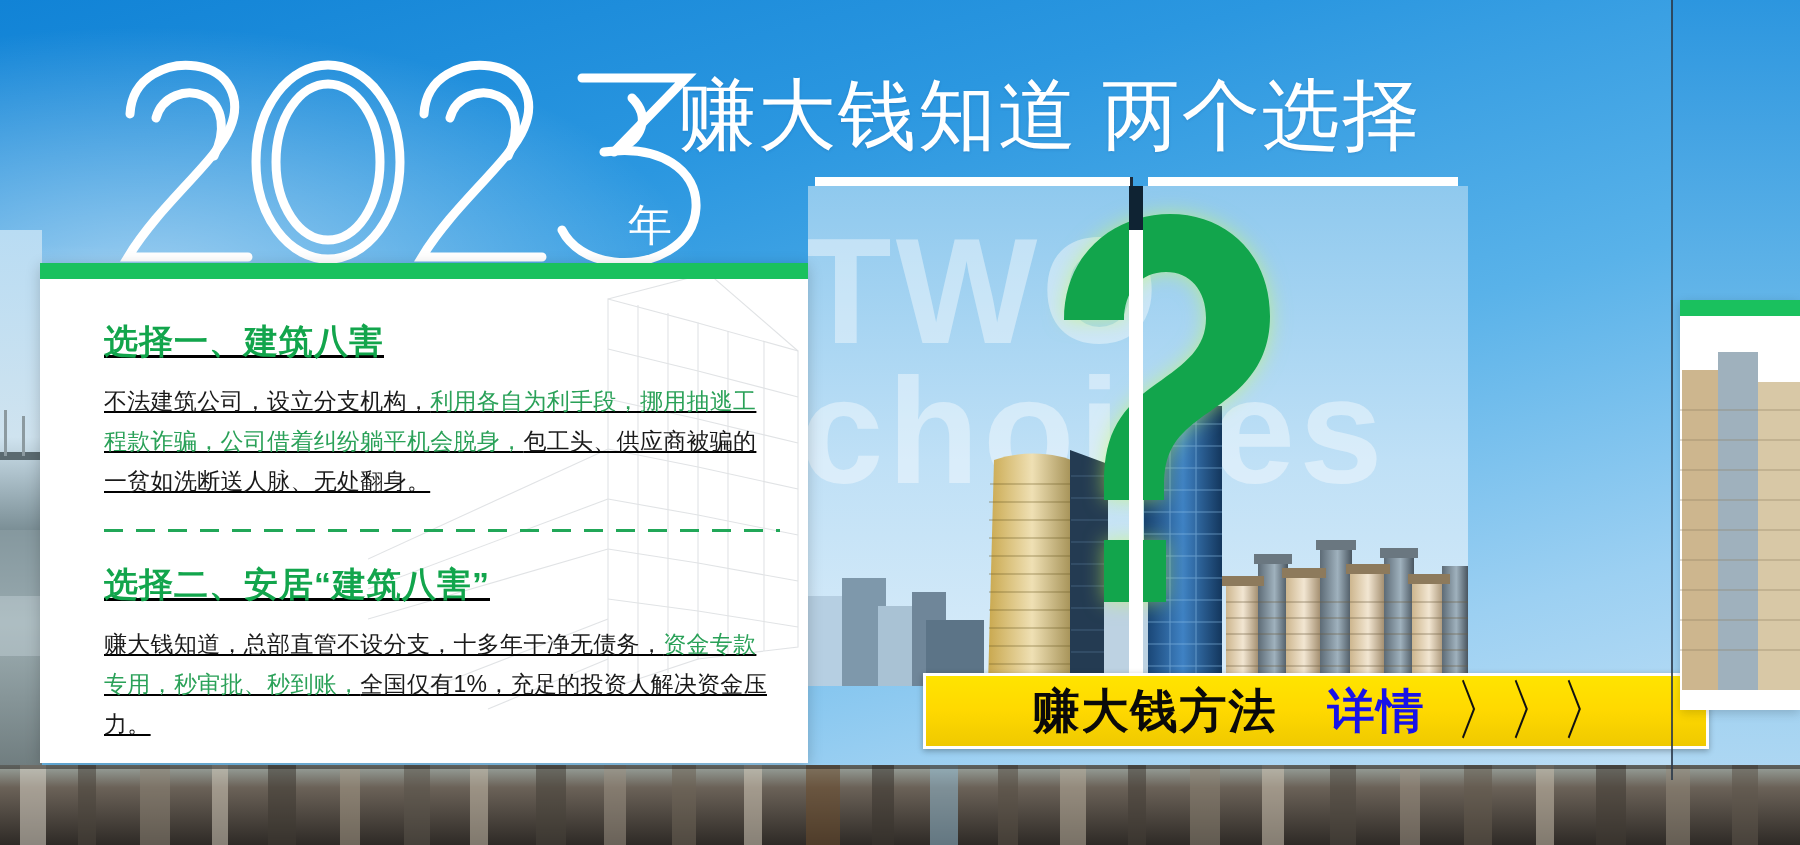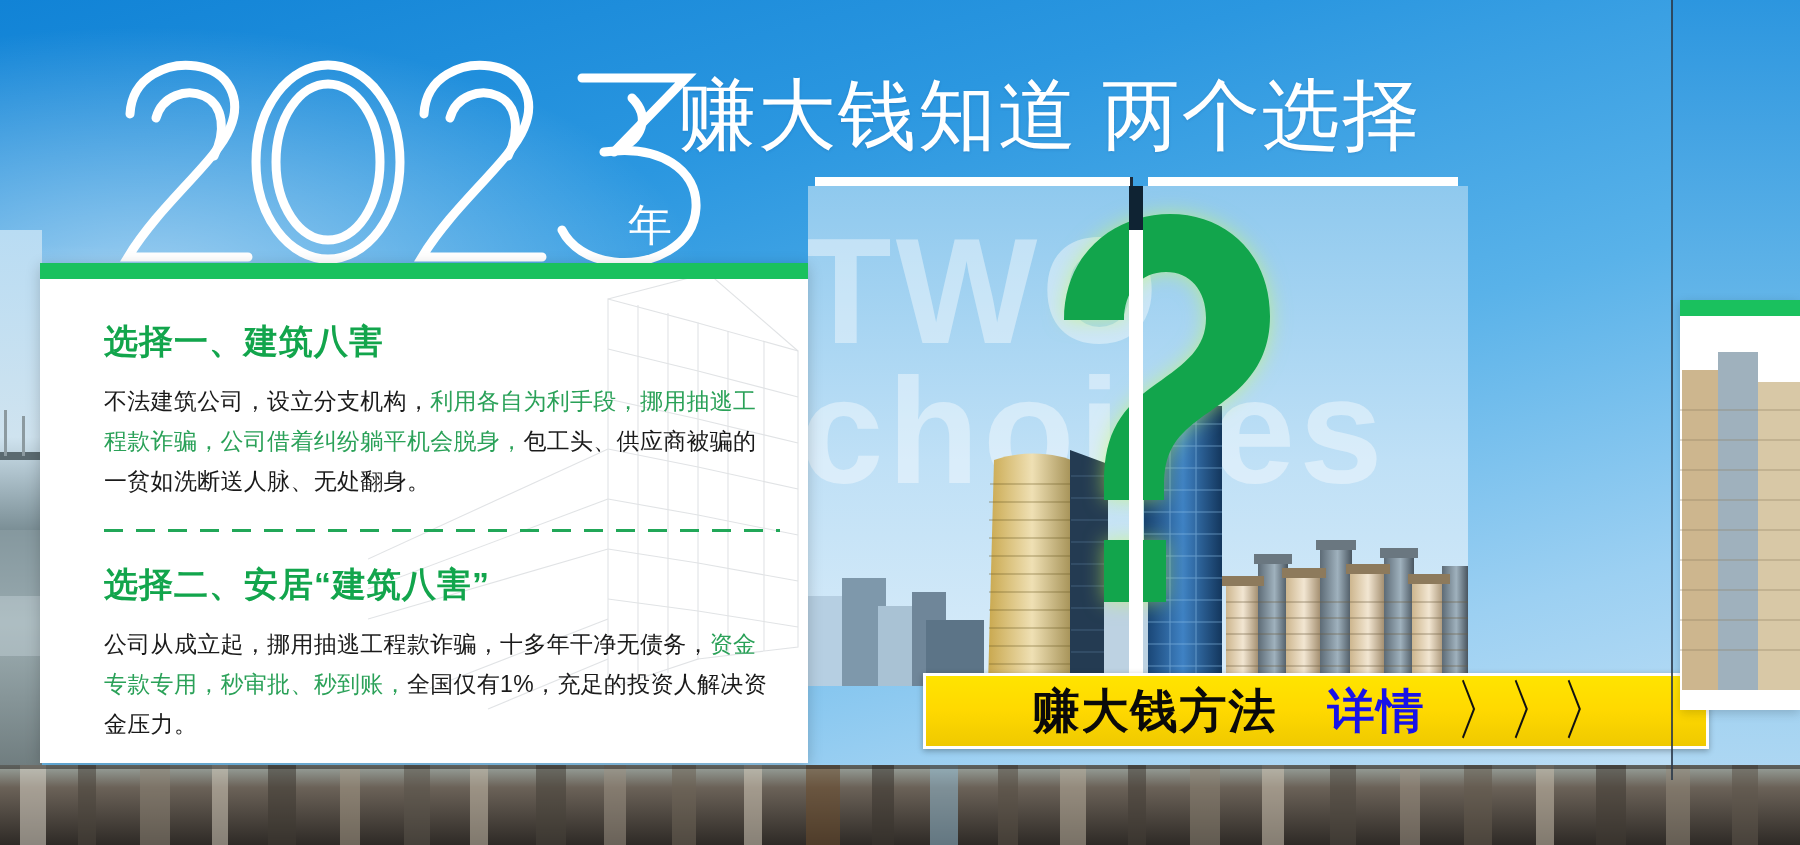--- a/index.html
+++ b/index.html
@@ -129,21 +129,21 @@
   .card-topbar{
     position:absolute; left:0; top:0; width:100%; height:16px;
     background:#1ac15e;
   }
   .card-bg{
     position:absolute; left:0; top:16px; right:0; bottom:0;
     overflow:hidden;
   }
   .card-bg svg{ position:absolute; right:-30px; top:-20px; opacity:.55; }
 
-  .card-inner{ position:absolute; left:64px; top:56px; right:30px; }
+  .card-inner{ position:absolute; left:64px; top:56px; right:30px;text-decoration:underline; }
 
   .sec-title{
     font-size:34px; font-weight:700; color:#12a54c; letter-spacing:1px;
     margin-bottom:17px;
   }
   .sec-body{
     font-size:23px; line-height:1.73; color:#1a1a1a; letter-spacing:.3px;
     max-width:672px;
   }
   .sec-body .g{ color:#2aa158; }
@@ -416,21 +416,21 @@
 
       <div>
         <div class="sec-title">选择一、建筑八害</div>
         <div class="sec-body"><span>不法建筑公司，设立分支机构，</span><span class="g">利用各自为利手段，挪用抽逃工程款诈骗，公司借着纠纷躺平机会脱身，</span><span>包工头、供应商被骗的一贫如洗断送人脉、无处翻身。</span></div>
       </div>
 
       <div class="dashline"></div>
 
       <div>
         <div class="sec-title">选择二、安居“建筑八害”</div>
-        <div class="sec-body"><span>公司从成立起，挪用抽逃工程款诈骗，十多年干净无债务，</span><span class="g">资金专款专用，秒审批、秒到账，</span><span>全国仅有1%，充足的投资人解决资金压力。</span></div>
+        <div class="sec-body"><span>赚大钱知道，总部直管不设分支，十多年干净无债务，</span><span class="g">资金专款专用，秒审批、秒到账，</span><span>全国仅有1%，充足的投资人解决资金压力。</span></div>
       </div>
 
     </div>
   </div>
 
   <div class="bottom-strip">
     <svg width="1800" height="80" viewBox="0 0 1800 80" preserveAspectRatio="none">
       <defs>
         <linearGradient id="bs" x1="0" y1="0" x2="0" y2="1">
           <stop offset="0%" stop-color="#9aa49e"></stop>

